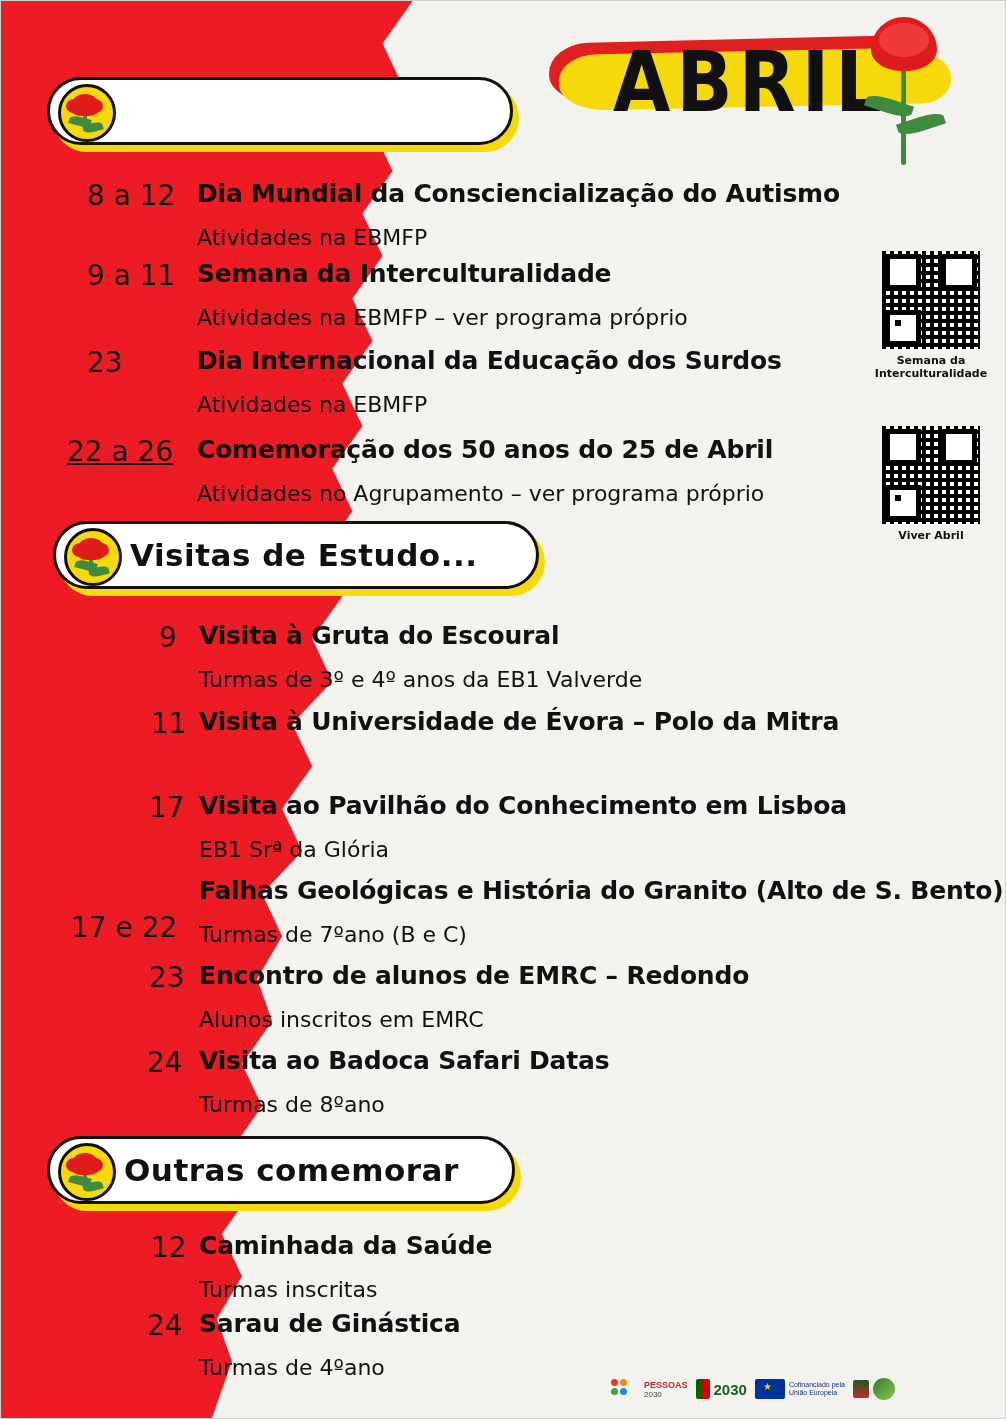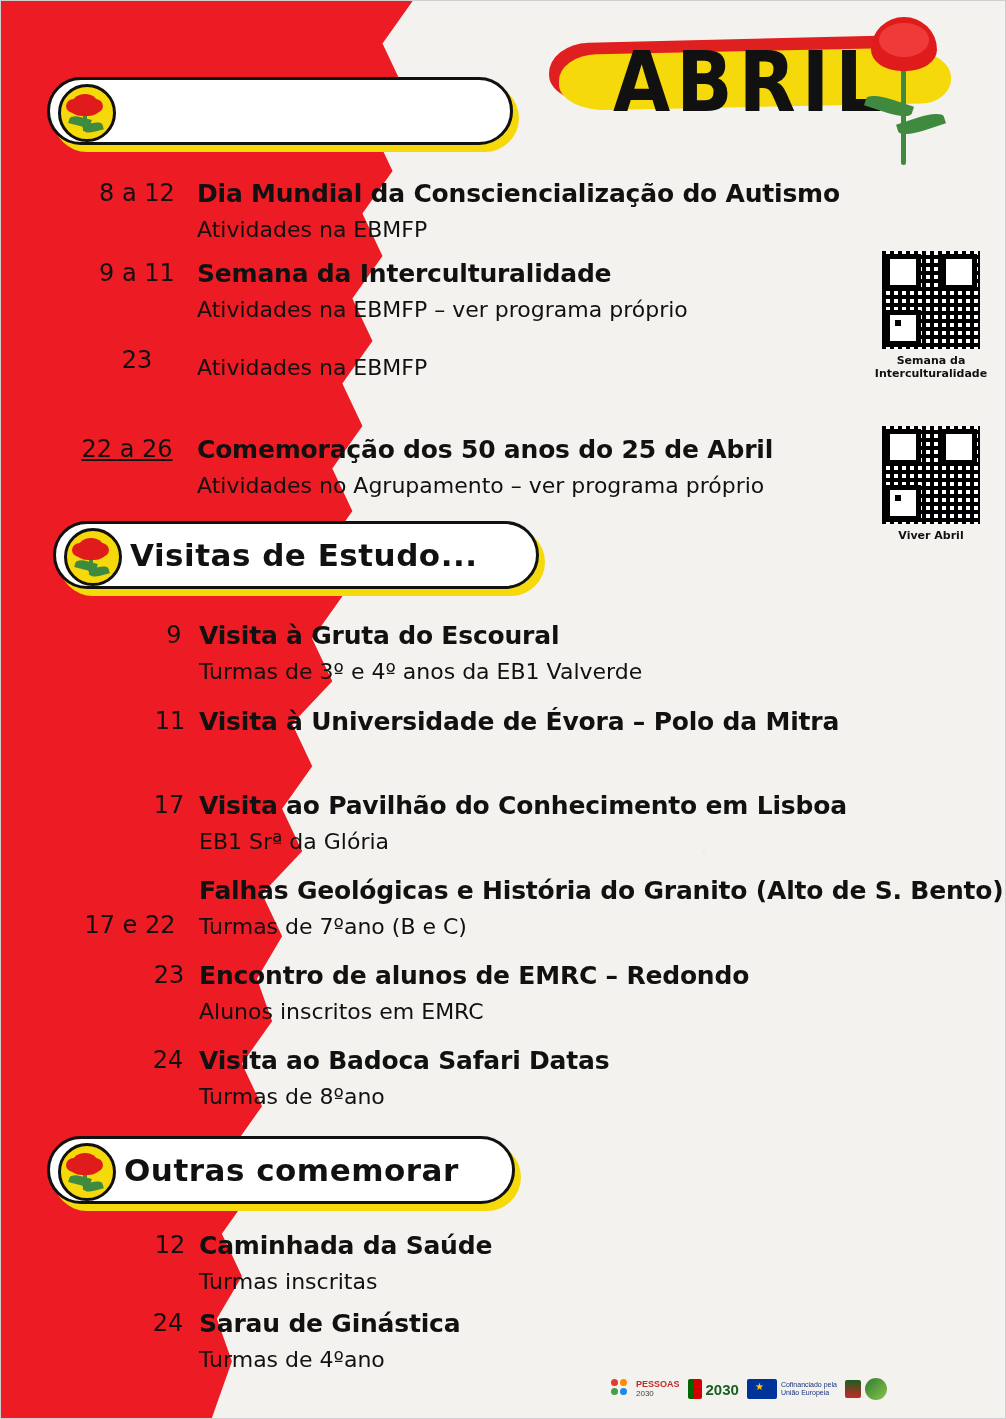--- a/index.html
+++ b/index.html
@@ -93,31 +93,31 @@
   .pf-petal2{position:absolute;left:5px;top:12px;width:16px;height:14px;background:#e01b1b;border-radius:50%;}
   .pf-petal3{position:absolute;left:26px;top:12px;width:16px;height:14px;background:#e01b1b;border-radius:50%;}
   .pf-stem{position:absolute;left:22px;top:26px;width:4px;height:18px;background:#3f8a3f;}
   .pf-leaf{position:absolute;left:8px;top:30px;width:22px;height:9px;background:#3f8a3f;border-radius:50% 0 50% 0;transform:rotate(15deg);}
   .pf-leaf2{position:absolute;left:22px;top:36px;width:20px;height:9px;background:#3f8a3f;border-radius:0 50% 0 50%;transform:rotate(-15deg);}
 
   
   .entry{position:absolute;}
   .entry .date{
     position:absolute;right:0;top:0;
-    text-align:center;white-space:nowrap;
-    font-size:24px;color:#111;
+    text-align:left;white-space:nowrap;
+    font-size:28px;color:#111;
     font-family:"DejaVu Sans",sans-serif;
   }
   .entry .body{position:absolute;left:0;top:0;}
   .entry .title{
     font-size:25px;font-weight:bold;color:#111;white-space:nowrap;
     font-family:"DejaVu Sans",sans-serif;letter-spacing:-.2px;
   }
   .entry .sub{
-    font-size:22px;color:#111;white-space:nowrap;margin-top:9px;
+    font-size:22px;color:#111;white-space:nowrap;margin-top:17px;
     font-family:"DejaVu Sans",sans-serif;
   }
 
   
   .qr-block{position:absolute;text-align:center;}
   .qr{
     width:98px;height:98px;margin:0 auto;
     background-color:#fff;
     background-image:
       repeating-linear-gradient(90deg,#000 0 4px,transparent 4px 8px),
@@ -131,21 +131,21 @@
   }
   .qr:before{left:3px;top:3px;box-shadow:0 0 0 0 #000;}
   .qr:after{right:3px;top:3px;}
   .qr-corner3{position:absolute;left:3px;bottom:3px;width:26px;height:26px;border:5px solid #000;background:#fff;}
   .qr-corner3:after{content:"";position:absolute;left:5px;top:5px;width:6px;height:6px;background:#000;}
   .qr-caption{font-size:11px;font-weight:bold;color:#111;margin-top:5px;font-family:"DejaVu Sans",sans-serif;}
 
   
   .footer{position:absolute;left:610px;top:1366px;width:380px;height:44px;display:flex;align-items:center;gap:8px;}
   .logo-box{display:flex;align-items:center;gap:4px;font-size:8px;color:#222;font-family:"Liberation Sans",sans-serif;}
-  .logo-pessoas{display:flex;gap:5px;}
+  .logo-pessoas{display:flex;align-items:center;gap:13px;}
   .pess-dots{width:20px;height:20px;position:relative;}
   .pess-dots span{position:absolute;width:7px;height:7px;border-radius:50%;}
   .logo-2030{font-weight:bold;font-size:15px;color:#1b5e20;}
   .eu-flag{width:30px;height:20px;background:#003399;position:relative;border-radius:2px;}
   .eu-flag:after{content:"★";position:absolute;left:8px;top:2px;color:#ffcc00;font-size:10px;}
   .footer-text{font-size:7px;line-height:1.2;color:#15317e;}
   .green-logo{width:22px;height:22px;border-radius:50%;background:linear-gradient(135deg,#2e7d32,#8bc34a);}
 </style>
 </head>
 <body>
@@ -190,20 +190,21 @@
     <div class="date" style="right:auto;left:-110px;width:100px;">9 a 11</div>
     <div class="body">
       <div class="title">Semana da Interculturalidade</div>
       <div class="sub">Atividades na EBMFP – ver programa próprio</div>
     </div>
   </div>
 
   <div class="entry" style="left:196px;top:345px;width:800px;">
     <div class="date" style="right:auto;left:-110px;width:100px;">23</div>
     <div class="body">
+      <div class="title">Dia Internacional da Educação dos Surdos</div>
       <div class="sub">Atividades na EBMFP</div>
     </div>
   </div>
 
   <div class="entry" style="left:196px;top:434px;width:800px;">
     <div class="date" style="right:auto;left:-130px;width:120px;text-decoration:underline;">22 a 26</div>
     <div class="body">
       <div class="title">Comemoração dos 50 anos do 25 de Abril</div>
       <div class="sub">Atividades no Agrupamento – ver programa próprio</div>
     </div>

